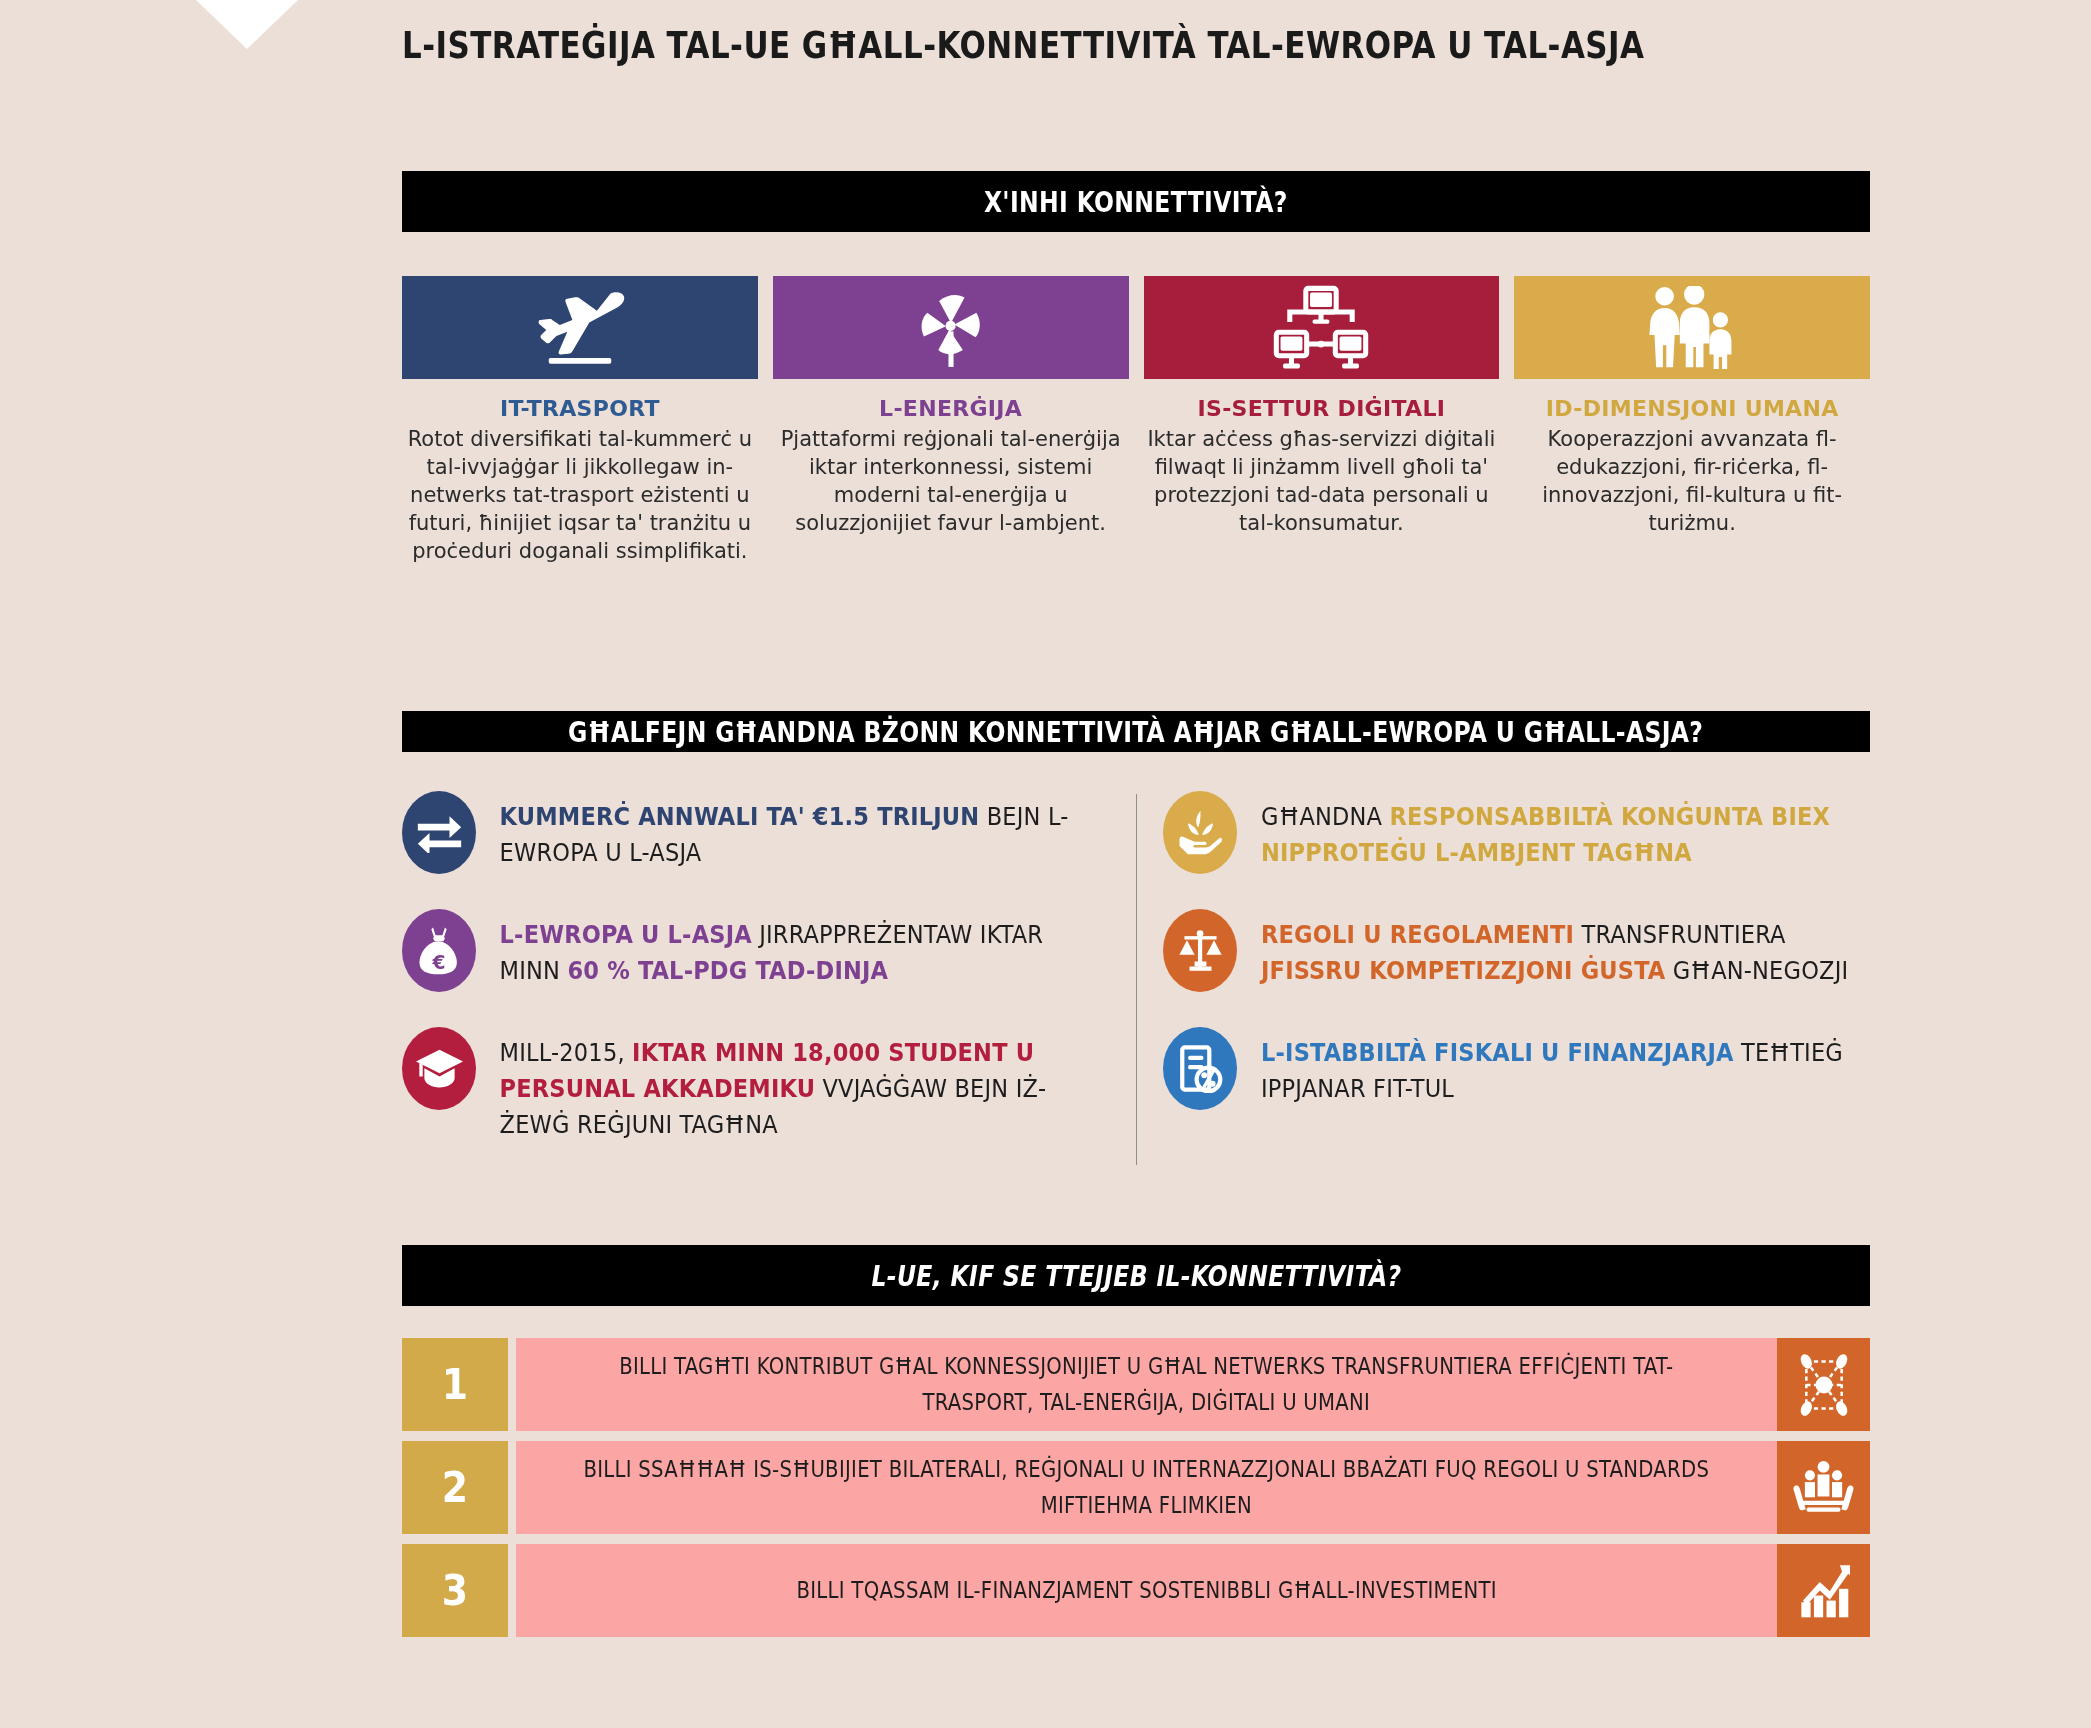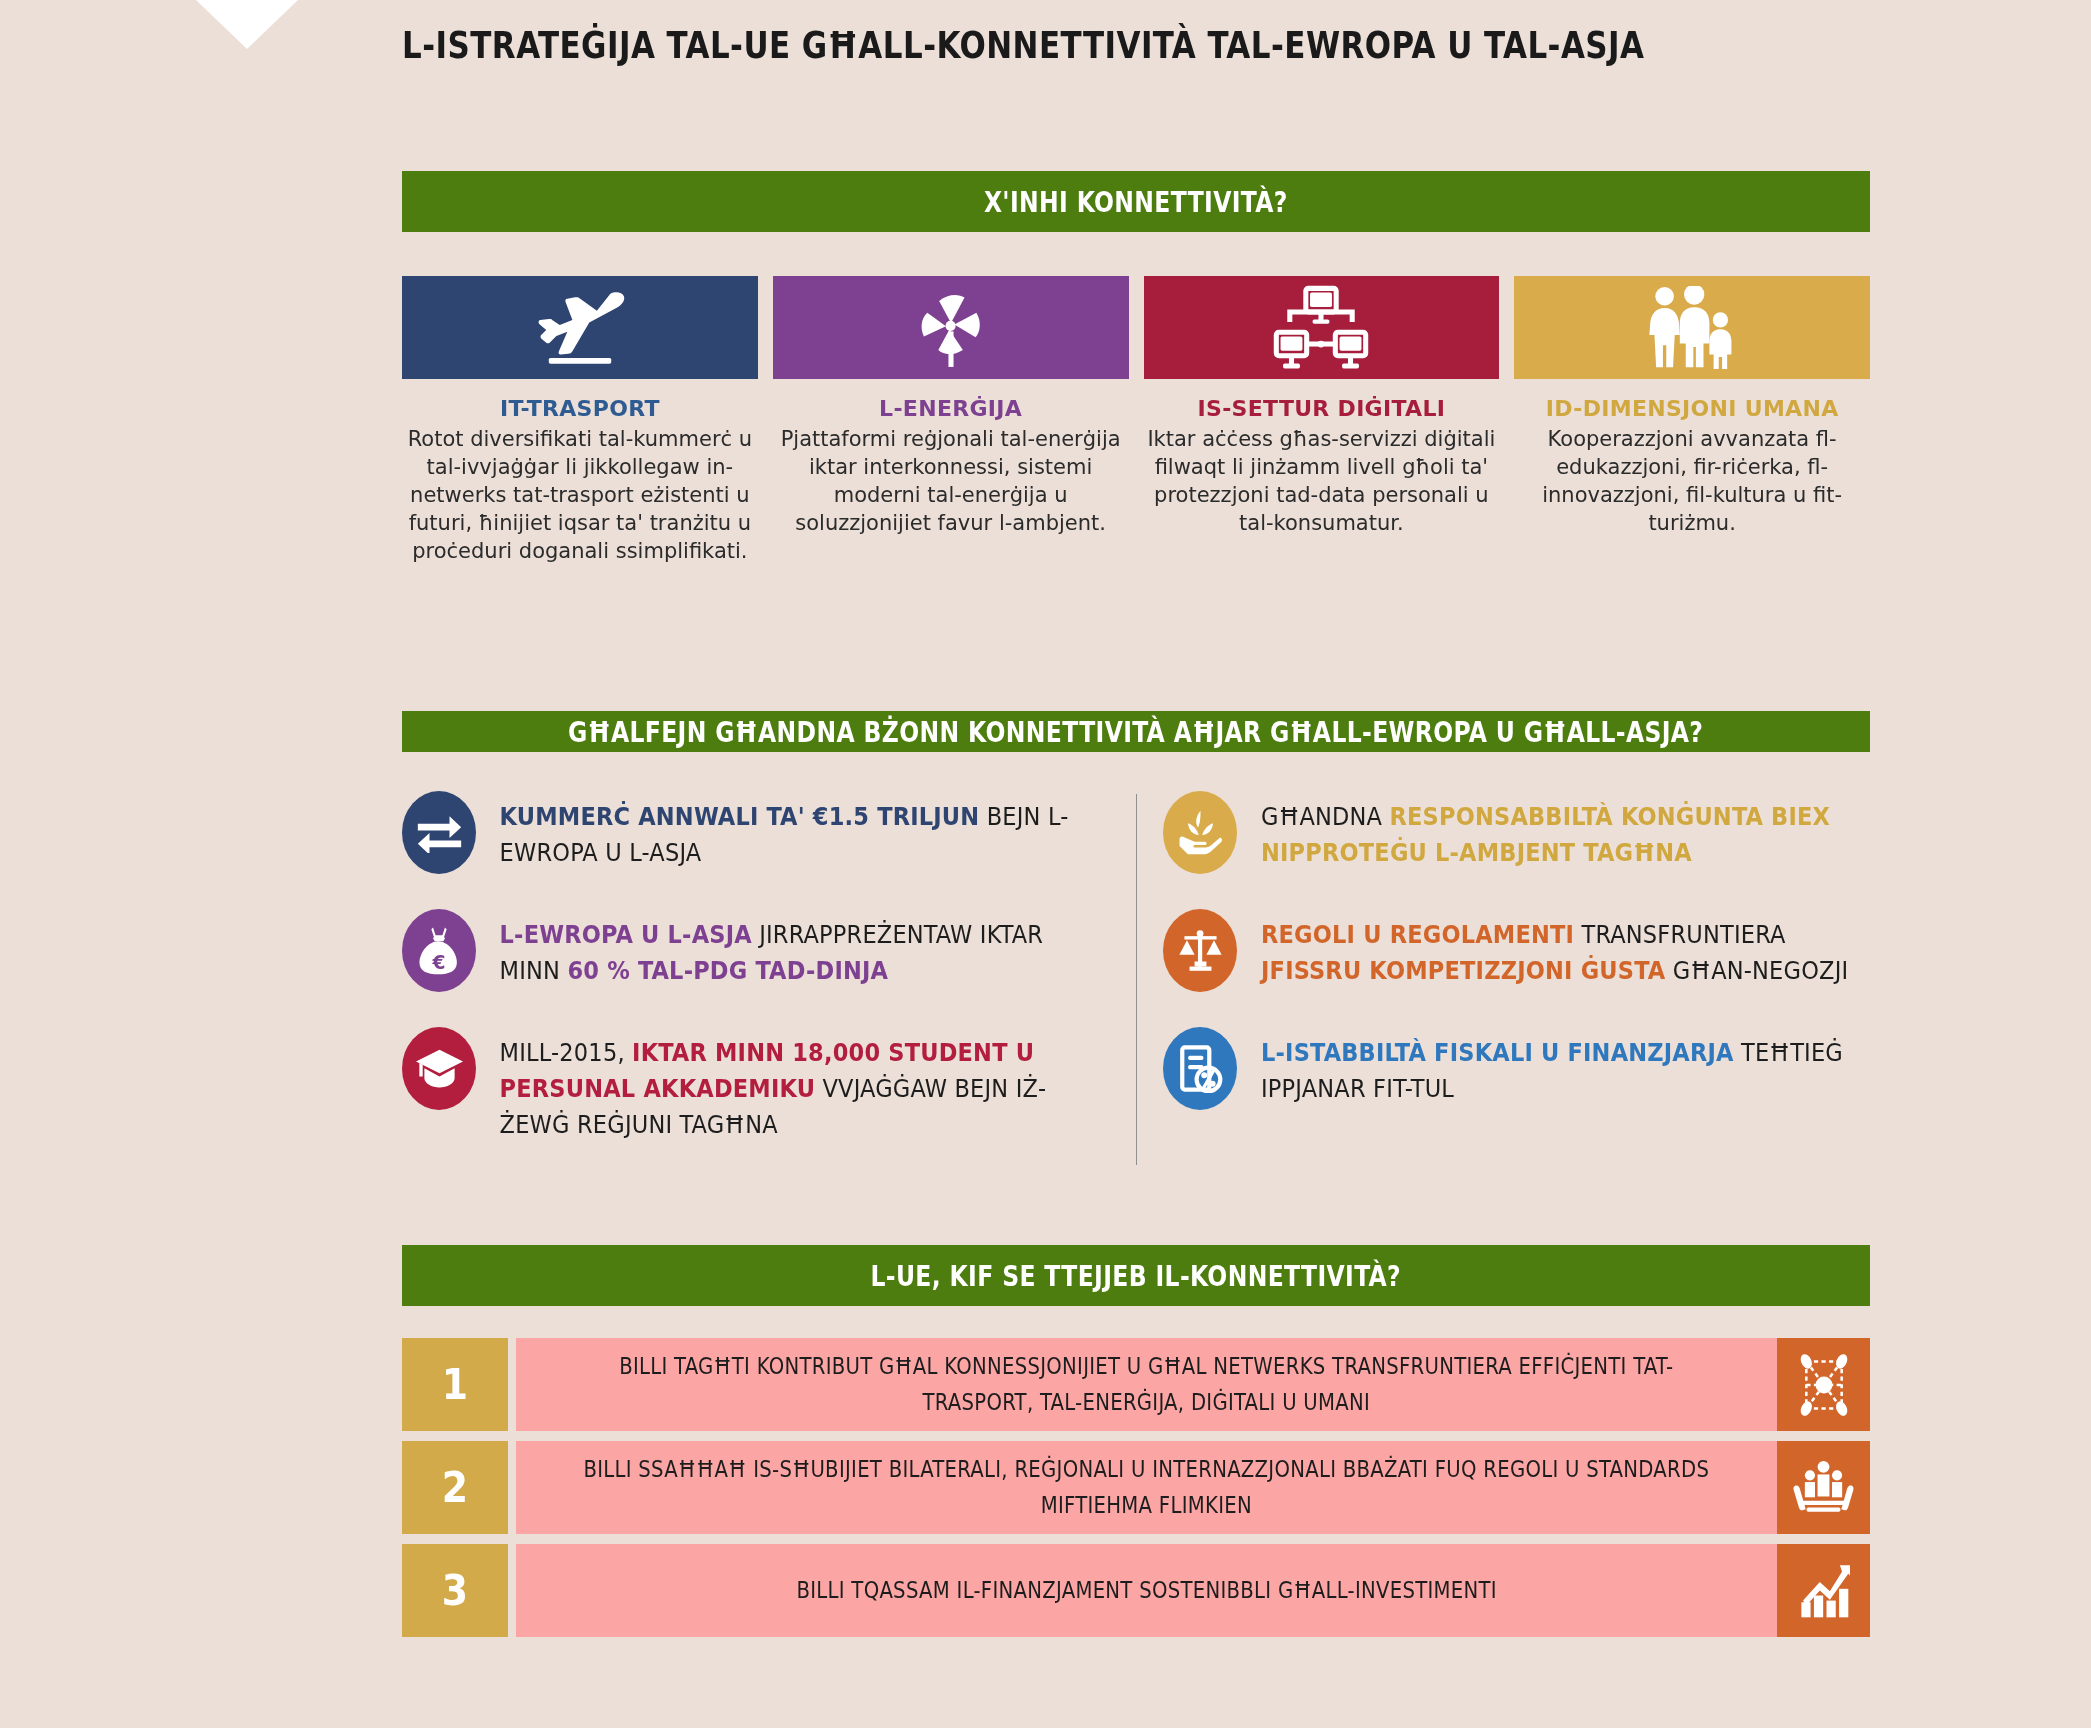--- a/index.html
+++ b/index.html
@@ -41,37 +41,37 @@
     transform: scaleX(0.93);
     transform-origin: left center;
     white-space: nowrap;
   }
 
   
   .banner {
     position: absolute;
     left: 402px;
     width: 1468px;
-    background: #4d7c0f;
+    background: #000000;
     display: flex;
     align-items: center;
     justify-content: center;
   }
   .banner-text {
     font-family: "DejaVu Sans Condensed", "Liberation Sans Narrow", "Liberation Sans", sans-serif;
     font-size: 29px;
     font-weight: bold;
     color: #ffffff;
     letter-spacing: 0.4px;
     transform: scaleX(0.9);
     white-space: nowrap;
   }
   #banner-1 { top: 171px; height: 61px; }
   #banner-2 { top: 711px; height: 41px; }
-  #banner-3 { top: 1245px; height: 61px; }
+  #banner-3 { top: 1245px; height: 61px; font-style: italic; }
 
   
   .pillars {
     position: absolute;
     top: 276px;
     left: 402px;
     width: 1468px;
     display: flex;
     gap: 15px;
   }

